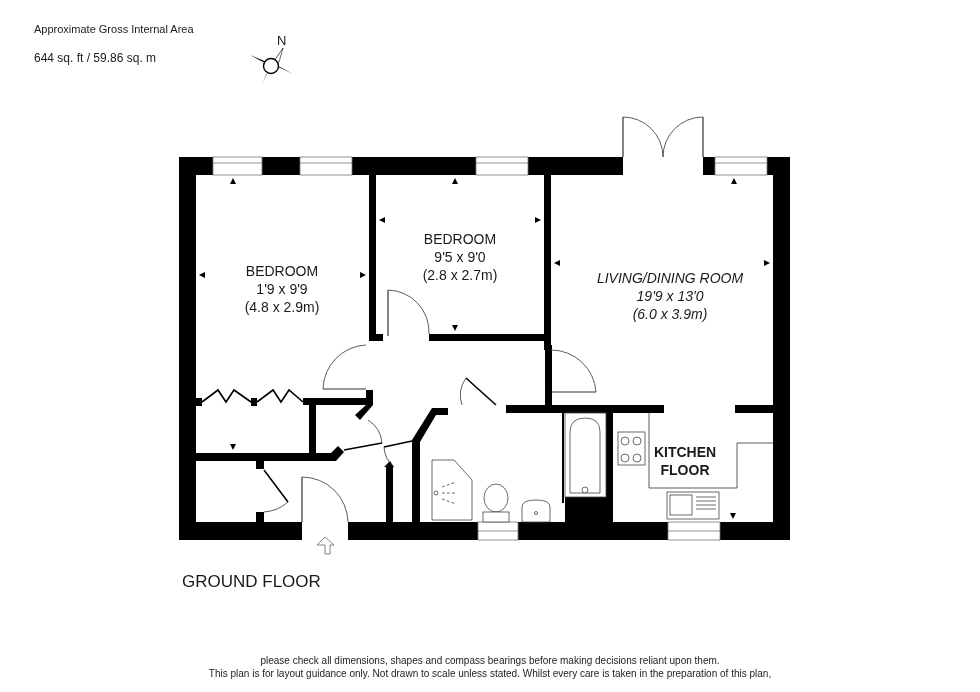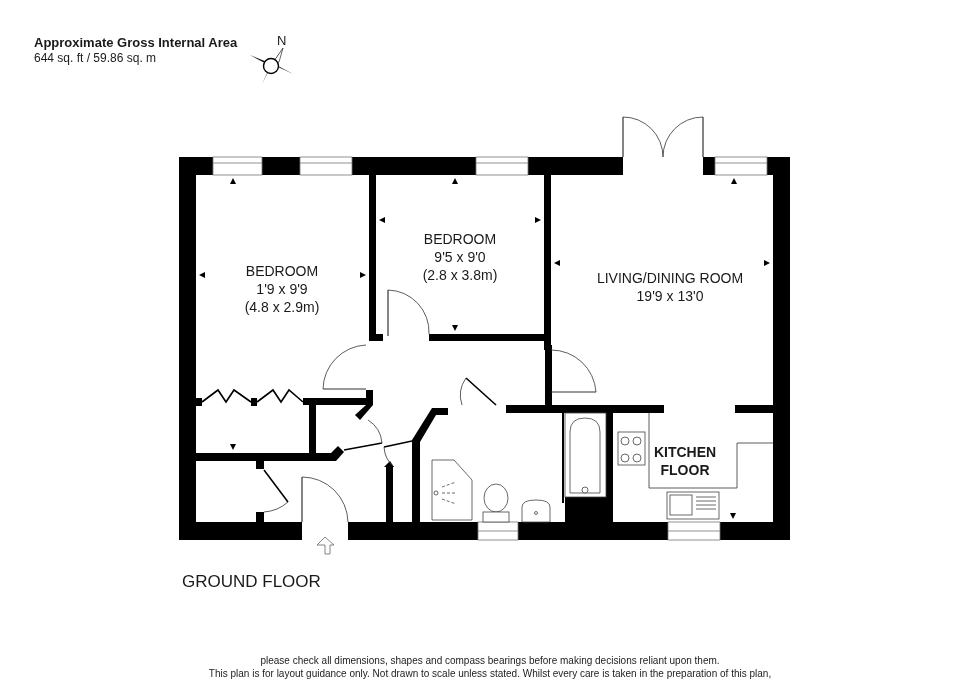--- a/index.html
+++ b/index.html
@@ -1,17 +1,17 @@
 <!DOCTYPE html>
 <html><head>
 <meta charset="utf-8">
 <style>
   html, body { margin: 0; padding: 0; background: #ffffff; }
   body { width: 980px; height: 692px; position: relative; overflow: hidden; font-family: "Liberation Sans", sans-serif; color: #1a1a1a; }
-  .header-title { position: absolute; left: 34px; top: 35px; font-size: 13px; font-weight: bold; }
+  .header-title { position: absolute; left: 34px; top: 23px; font-size: 11px; font-weight: normal; }
   .header-sub { position: absolute; left: 34px; top: 51px; font-size: 12px; }
   .plan { position: absolute; left: 0; top: 0; width: 980px; height: 692px; }
   .room-label { position: absolute; text-align: center; font-size: 14px; line-height: 18px; color: #1a1a1a; }
   .room-label span { display: block; }
   .floor-label { position: absolute; left: 182px; top: 572px; font-size: 17px; text-align: right; }
   .disclaimer { position: absolute; left: 0; width: 980px; top: 654px; text-align: center; font-size: 10px; line-height: 13px; color: #222; }
   .compass-n { position: absolute; left: 277px; top: 33px; font-size: 13px; }
 </style>
 </head>
 <body>
@@ -187,25 +187,26 @@
 </svg>
 
 <div class="room-label" style="left:222px; top:262px; width:120px;">
   <span>BEDROOM</span>
   <span>1'9 x 9'9</span>
   <span>(4.8 x 2.9m)</span>
 </div>
 <div class="room-label" style="left:400px; top:230px; width:120px;">
   <span>BEDROOM</span>
   <span>9'5 x 9'0</span>
-  <span>(2.8 x 3.8m)</span>
-</div>
-<div class="room-label" style="left:570px; top:269px; width:200px;">
+  <span>(2.8 x 2.7m)</span>
+</div>
+<div class="room-label" style="left:570px; top:269px; width:200px;font-style:italic;">
   <span>LIVING/DINING ROOM</span>
   <span>19'9 x 13'0</span>
+  <span>(6.0 x 3.9m)</span>
 </div>
 <div class="room-label" style="left:650px; top:443px; width:70px;font-weight:bold;">
   <span>KITCHEN</span>
   <span>FLOOR</span>
 </div>
 
 <div class="floor-label">GROUND FLOOR</div>
 
 <div class="disclaimer">
   <div>please check all dimensions, shapes and compass bearings before making decisions reliant upon them.</div>

